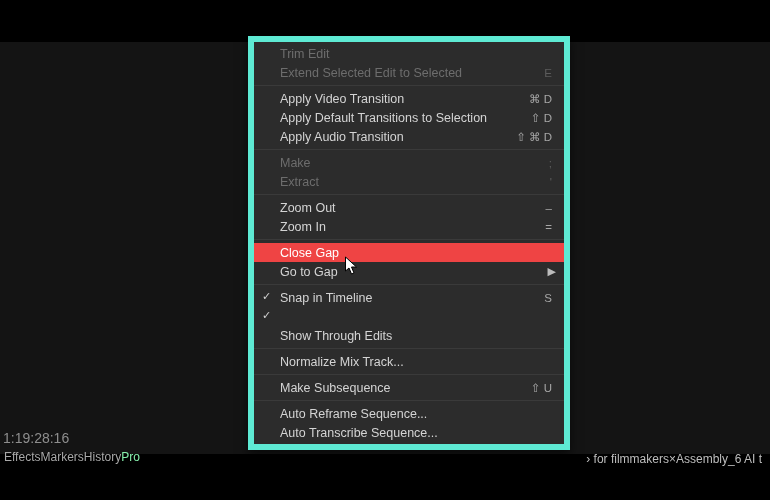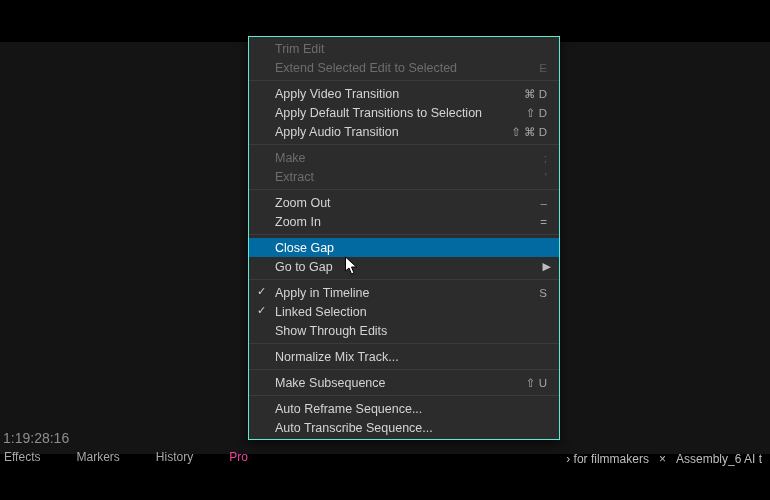--- a/index.html
+++ b/index.html
@@ -1,32 +1,32 @@
 <!DOCTYPE html>
 <html><head>
 <meta charset="utf-8">
 <style>
   html,body{margin:0;padding:0;width:770px;height:500px;background:#000;font-family:-apple-system,"Helvetica Neue",Arial,sans-serif;overflow:hidden;}
   .app{position:relative;width:770px;height:500px;}
   .panel{position:absolute;left:0;top:42px;right:0;bottom:46px;background:#141414;}
   .letterbox-top{position:absolute;left:0;top:0;right:0;height:42px;background:#000;}
   .letterbox-bot{position:absolute;left:0;bottom:0;right:0;height:16px;background:#000;}
   .tc{position:absolute;left:3px;top:430px;color:#8e8e8e;font-size:14px;}
-  .tabs{position:absolute;left:4px;top:450px;display:flex;gap:36px;color:#a9a9a9;font-size:12px;}
+  .tabs{position:absolute;left:4px;top:450px;display:flex;color:#a9a9a9;font-size:12px;}
   .tab{cursor:default;}
-  .tab.active{color:#ec4899;}
-  .right-strip{position:absolute;right:8px;top:452px;display:flex;align-items:center;gap:10px;color:#bebebe;font-size:12px;}
+  .tab.active{color:#86efac;}
+  .right-strip{position:absolute;right:8px;top:452px;display:flex;align-items:center;color:#bebebe;font-size:12px;}
   .close-x{font-size:12px;color:#bebebe;}
-  .menu{position:absolute;left:248px;top:36px;width:310px;background:#2c2c2c;border:1px solid #5eead4;box-shadow:0 4px 10px rgba(0,0,0,.6);padding:2px 0;}
+  .menu{position:absolute;left:248px;top:36px;width:310px;background:#2c2c2c;border:6px solid #5eead4;box-shadow:0 4px 10px rgba(0,0,0,.6);padding:2px 0;}
   .row{display:flex;align-items:center;height:19px;padding:0 12px 0 26px;color:#d4d4d4;font-size:12.5px;position:relative;}
   .row .lbl{flex:1;white-space:nowrap;}
   .row .sc{color:#a7a7a7;font-size:11.5px;margin-left:auto;}
   .row.disabled{color:#6d6d6d;}
   .row.disabled .sc{color:#5d5d5d;}
-  .row.hl{background:#0369a1;color:#fff;}
+  .row.hl{background:#ef4444;color:#fff;}
   .sep{height:1px;background:#3a3a3a;margin:3px 0;}
   .check{position:absolute;left:8px;top:2px;font-size:11px;}
   .arrow{position:absolute;right:8px;top:3px;font-size:11px;color:#bcbcbc;}
   .cursor{position:absolute;left:344px;top:256px;pointer-events:none;}
   .cursor svg{width:15px;height:20px;}
 </style>
 </head>
 <body>
 
 <div class="app">
@@ -91,26 +91,25 @@
     <div class="row hl">
         <span class="lbl">Close Gap</span>
       </div>
     <div class="row">
         <span class="lbl">Go to Gap</span>
         <span class="arrow">▶</span>
       </div>
     <div class="sep"></div>
     <div class="row">
         <span class="check">✓</span>
-        <span class="lbl">Apply in Timeline</span>
+        <span class="lbl">Snap in Timeline</span>
         <span class="sc">S</span>
       </div>
     <div class="row">
         <span class="check">✓</span>
-        <span class="lbl">Linked Selection</span>
       </div>
     <div class="row">
         <span class="lbl">Show Through Edits</span>
       </div>
     <div class="sep"></div>
     <div class="row">
         <span class="lbl">Normalize Mix Track...</span>
       </div>
     <div class="sep"></div>
     <div class="row">

